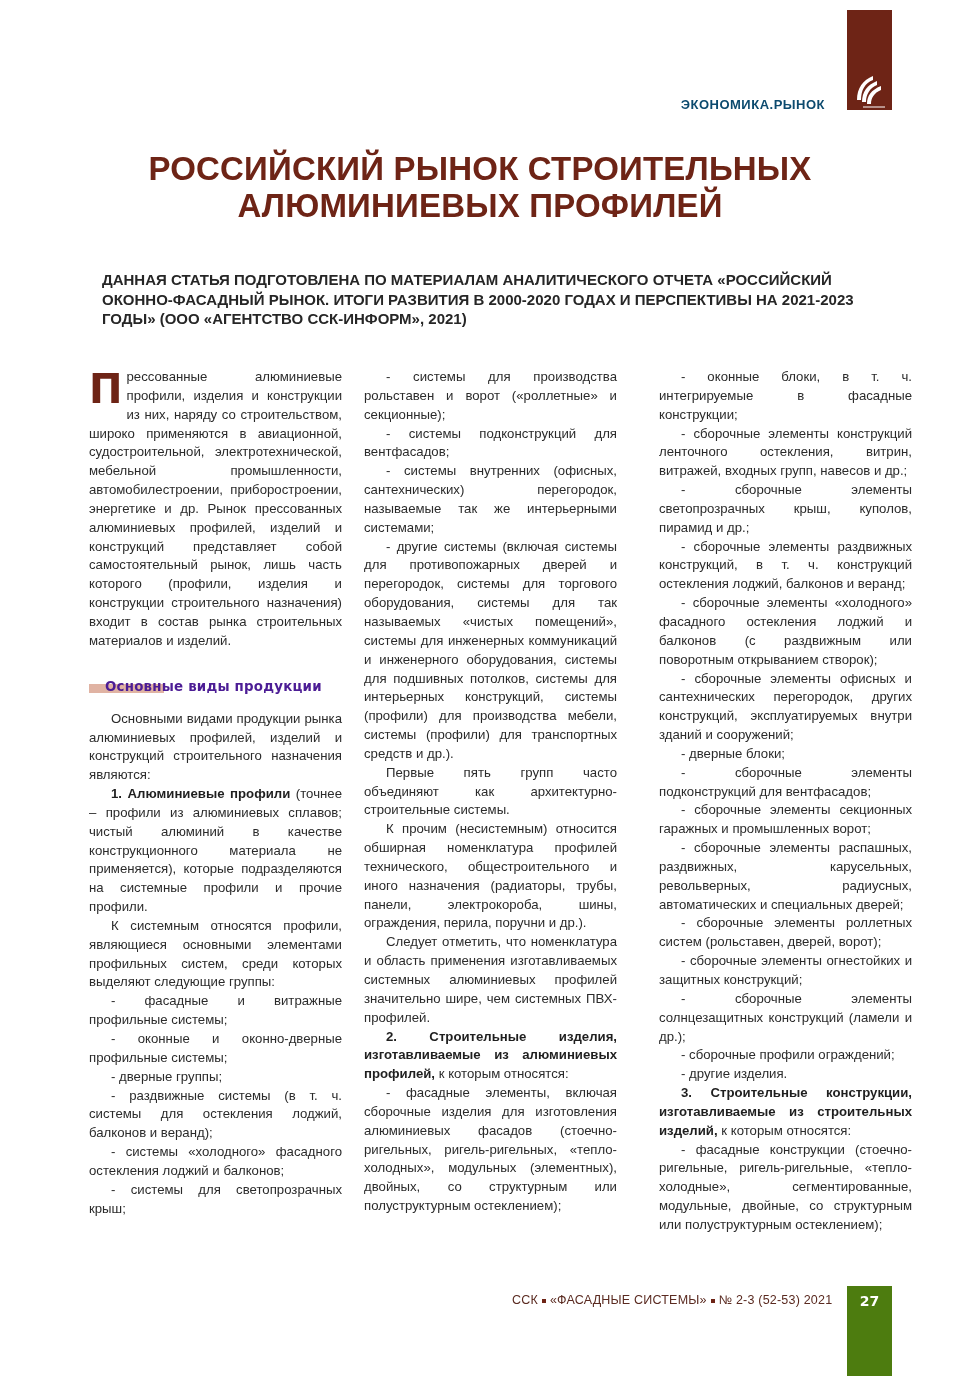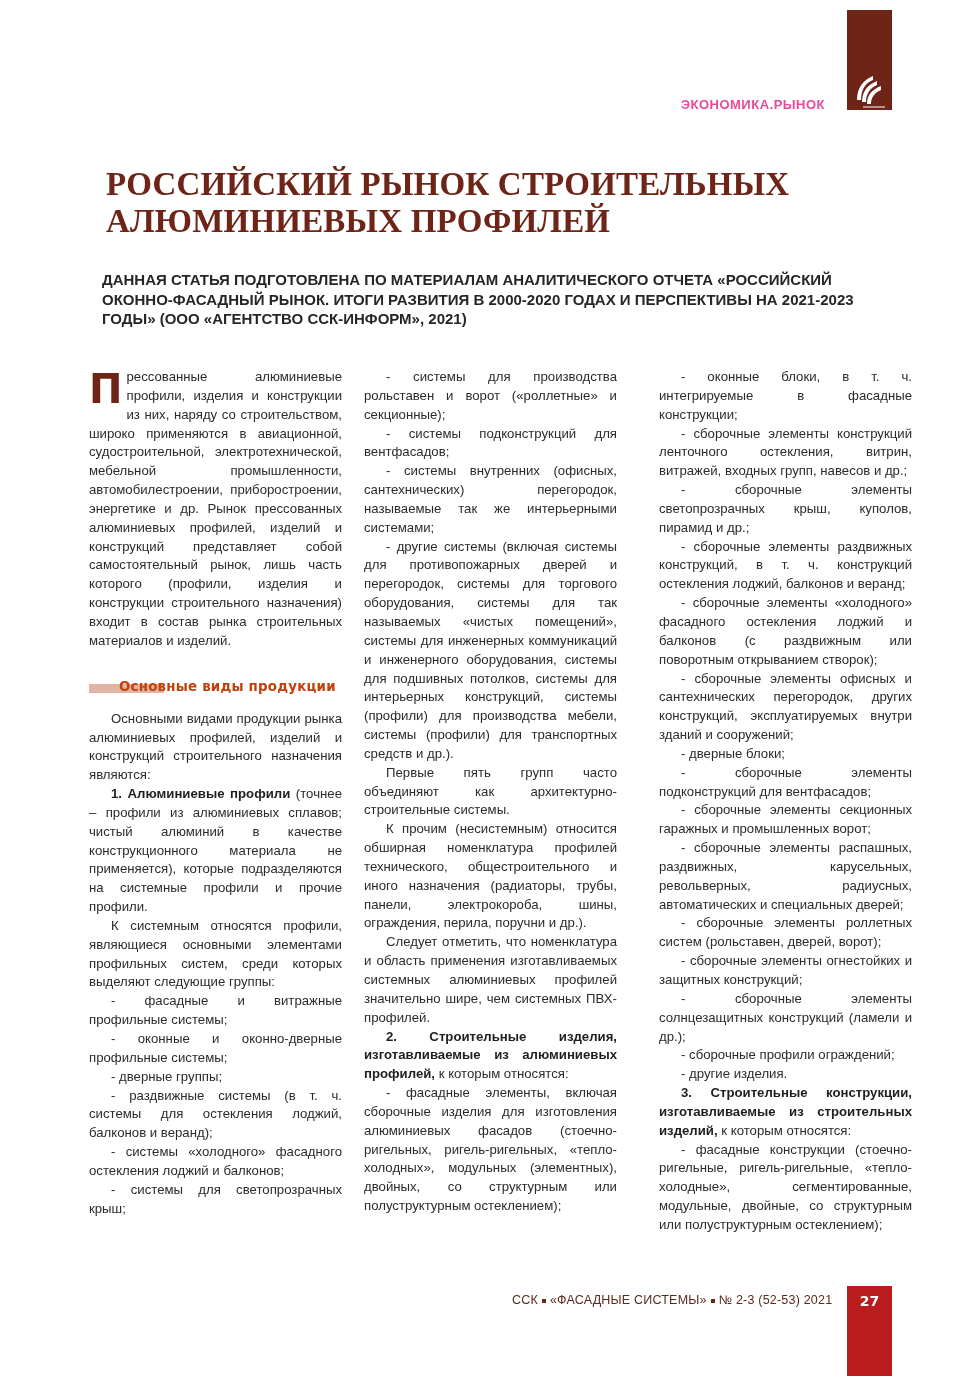--- a/index.html
+++ b/index.html
@@ -3,50 +3,50 @@
 <meta charset="utf-8">
 <style>
   html, body { margin: 0; padding: 0; background: #ffffff; }
   body { width: 980px; height: 1385px; position: relative; overflow: hidden;
          font-family: "Liberation Sans", sans-serif; color: #2a2a2a; }
 
   .top-band { position: absolute; left: 847px; top: 10px; width: 45px; height: 100px; background: #6e2416; }
   .top-band svg { position: absolute; left: 4px; top: 60px; }
 
   .section-label { position: absolute; right: 155px; top: 97px; font-size: 13px; font-weight: bold;
-                   letter-spacing: 0.5px; color: #ec4899; }
+                   letter-spacing: 0.5px; color: #0c4a6e; }
 
-  .title { position: absolute; left: 90px; top: 150px; width: 780px; margin: 16px;
-           font-family: Liberation Serif, serif; font-weight: bold; font-size: 33px;
-           line-height: 37px; color: #6e2416; letter-spacing: 0.2px; }
+  .title { position: absolute; left: 90px; top: 150px; width: 780px; margin: 0;
+           font-family: Liberation Sans, sans-serif; font-weight: bold; font-size: 33px;
+           line-height: 37px; color: #6e2416; letter-spacing: 0.2px; text-align: center; }
 
   .lead { position: absolute; left: 90px; top: 258px; width: 800px; margin: 12px;
           font-size: 15px; font-weight: bold; line-height: 19.5px; color: #262626; text-transform: uppercase; }
 
   .col { position: absolute; top: 368px; width: 253px; font-size: 13.2px; line-height: 18.85px;
          text-align: justify; color: #2b2b2b; }
   .col p { margin: 0; text-indent: 22px; }
   .col p.noindent { text-indent: 0; }
   #col1 { left: 89px; }
   #col2 { left: 364px; }
   #col3 { left: 659px; }
 
   .dropcap { float: left; font-family: "DejaVu Sans", sans-serif; font-size: 40px; line-height: 32px;
              color: #6e2416; font-weight: bold; margin: 3px 4px 0 0; height: 34px; padding-top: 2px; }
 
   .subhead { position: relative; margin: 27px 0 12px 0; height: 20px; }
   .subhead .hl { position: absolute; left: 0; top: 6px; width: 75px; height: 9px; background: #e0b3a3; }
-  .subhead span.txt { position: relative; left: 30px; font-weight: bold; font-size: 13.4px;
-                      font-family: "DejaVu Sans", sans-serif; color: #c2410c; letter-spacing: 0.2px; }
+  .subhead span.txt { position: relative; left: 16px; font-weight: bold; font-size: 13.4px;
+                      font-family: "DejaVu Sans", sans-serif; color: #4c1d95; letter-spacing: 0.2px; }
 
   b { color: #1f1f1f; }
 
   .footer { position: absolute; left: 512px; top: 1293px; font-size: 12.5px; color: #5a2a20; letter-spacing: 0.2px; }
   .footer .sq { display: inline-block; width: 4px; height: 4px; background: #6e2416; margin: 0 4px; vertical-align: middle; }
-  .page-band { position: absolute; left: 847px; top: 1286px; width: 45px; height: 90px; background: #b91c1c; }
+  .page-band { position: absolute; left: 847px; top: 1286px; width: 45px; height: 90px; background: #4d7c0f; }
   .page-num { position: absolute; left: 0; top: 7px; width: 45px; text-align: center; color: #ffffff;
               font-weight: bold; font-size: 14px; font-family: "DejaVu Sans", sans-serif; }
 </style>
 </head>
 <body>
 
 <div class="top-band">
   <svg width="36" height="40" viewBox="0 0 36 40">
     <path d="M6 30 C6 18 12 10 22 6 L22 10 C14 13 10 20 10 30 Z" fill="#ffffff"></path>
     <path d="M11 32 C11 22 16 15 26 11 L26 15 C19 18 15 24 15 32 Z" fill="#ffffff"></path>

